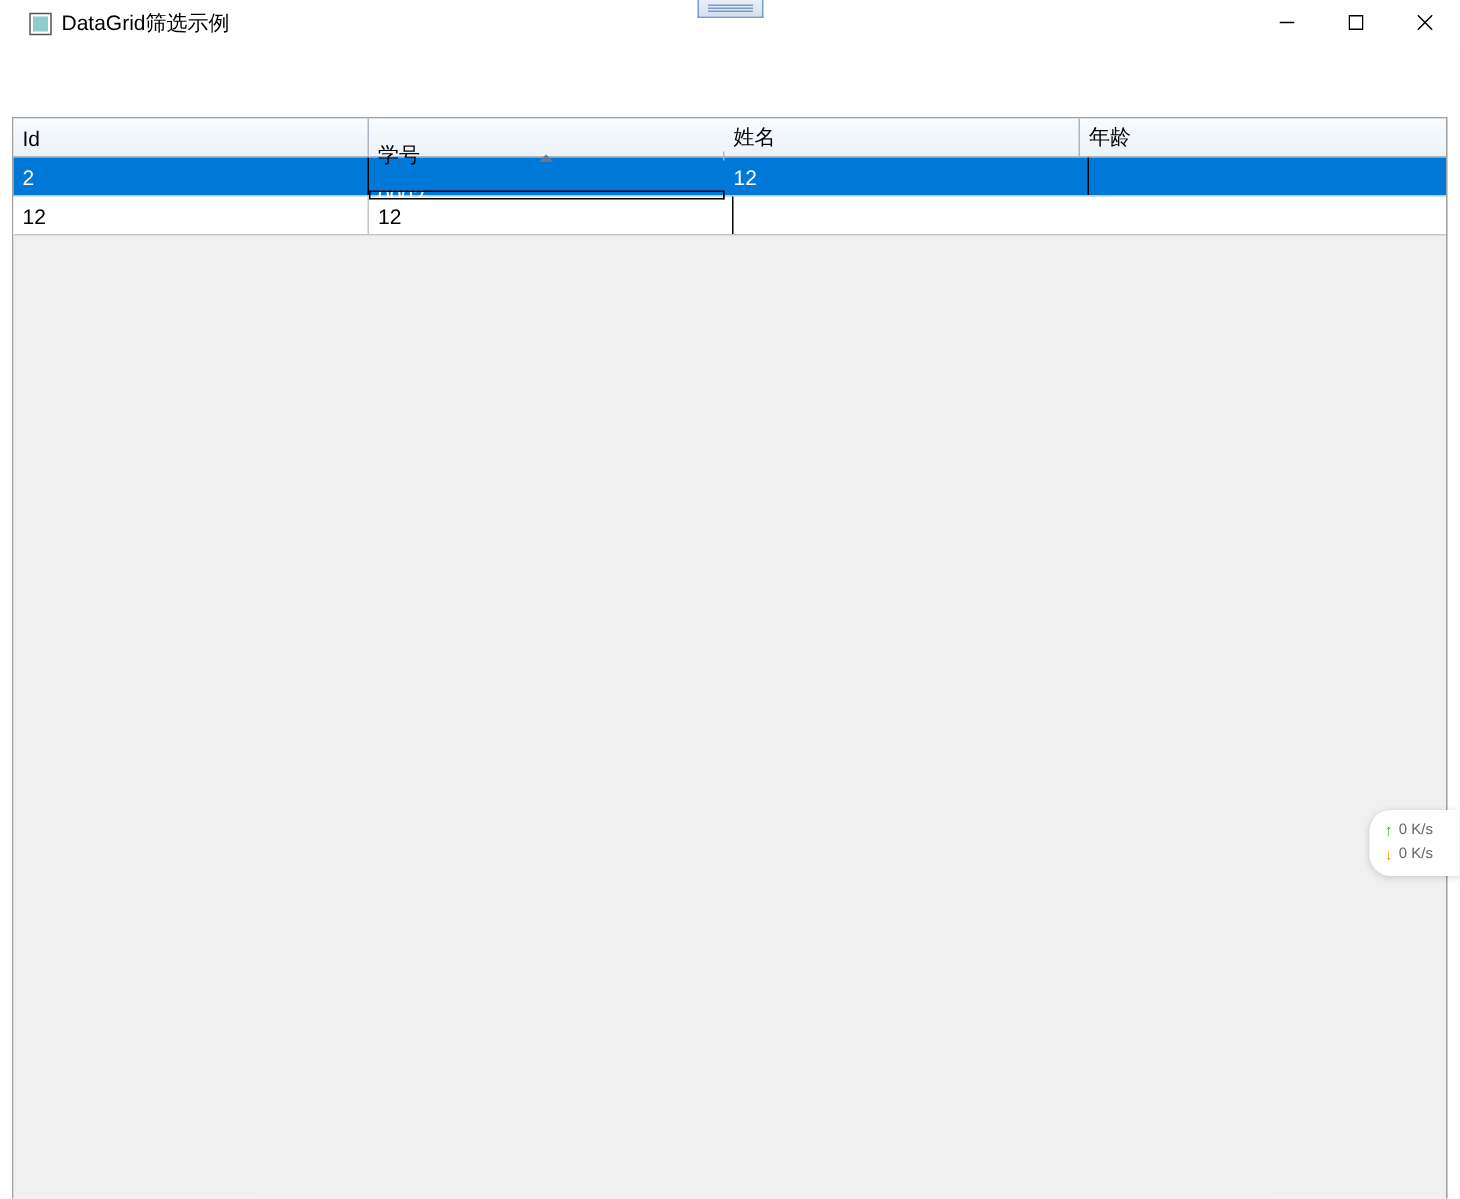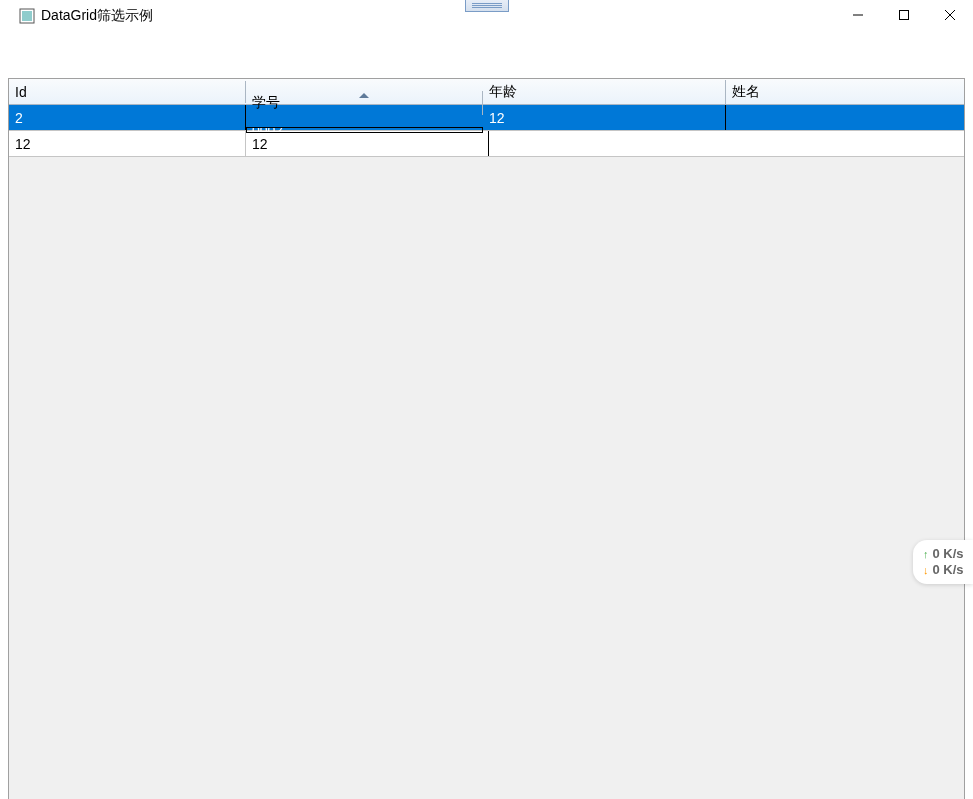--- a/index.html
+++ b/index.html
@@ -95,21 +95,20 @@
       display: flex;
       flex-direction: column;
       margin-top: 38px;
     }
     .grid-header {
       display: flex;
       background: linear-gradient(#f9fbfd, #ebf3fb);
       border-bottom: 1px solid #aab6c3;
       height: 26px;
       flex-shrink: 0;
-      align-items: center;
     }
     .header-cell {
       border-right: 1px solid #aab6c3;
       padding: 3px 6px;
       color: #000;
       font-size: 14px;
       position: relative;
       display: flex;
       align-items: center;
       cursor: default;
@@ -179,21 +178,21 @@
       font-size: 12px;
     }
     .net-row {
       display: flex;
       align-items: center;
       gap: 4px;
       line-height: 16px;
     }
     .arrow-up { color: #4caf50; font-size: 11px; }
     .arrow-down { color: #ff9800; font-size: 11px; }
-    .net-val { color: #666; font-size: 13px; font-weight: bold; }
+    .net-val { color: #666; font-size: 10px; }
   </style>
 </head>
 <body>
 
 <div class="titlebar">
   <span class="app-icon">
     <svg viewBox="0 0 16 16">
       <rect x="1" y="1" width="14" height="14" fill="none" stroke="#555" stroke-width="1"></rect>
       <rect x="3" y="3" width="10" height="10" fill="#4aa" opacity="0.6"></rect>
     </svg>
@@ -229,25 +228,25 @@
 <div class="content-area">
   <div class="datagrid-container">
     <div class="grid-header">
       <div class="header-cell col-0">
         <span>Id</span>
       </div>
       <div class="header-cell col-1">
         <span>学号</span>
         <span class="sort-indicator"></span>
       </div>
+      <div class="header-cell col-2">
+        <span>姓名</span>
+      </div>
       <div class="header-cell col-3">
         <span>年龄</span>
-      </div>
-      <div class="header-cell col-2">
-        <span>姓名</span>
       </div>
     </div>
     <div class="grid-body">
       <div class="grid-row selected">
         <div class="grid-cell col-0">2</div>
         <div class="grid-cell col-1 active">0002</div>
         <div class="grid-cell col-3">12</div>
       </div>
       <div class="grid-row">
         <div class="grid-cell col-0">12</div>

